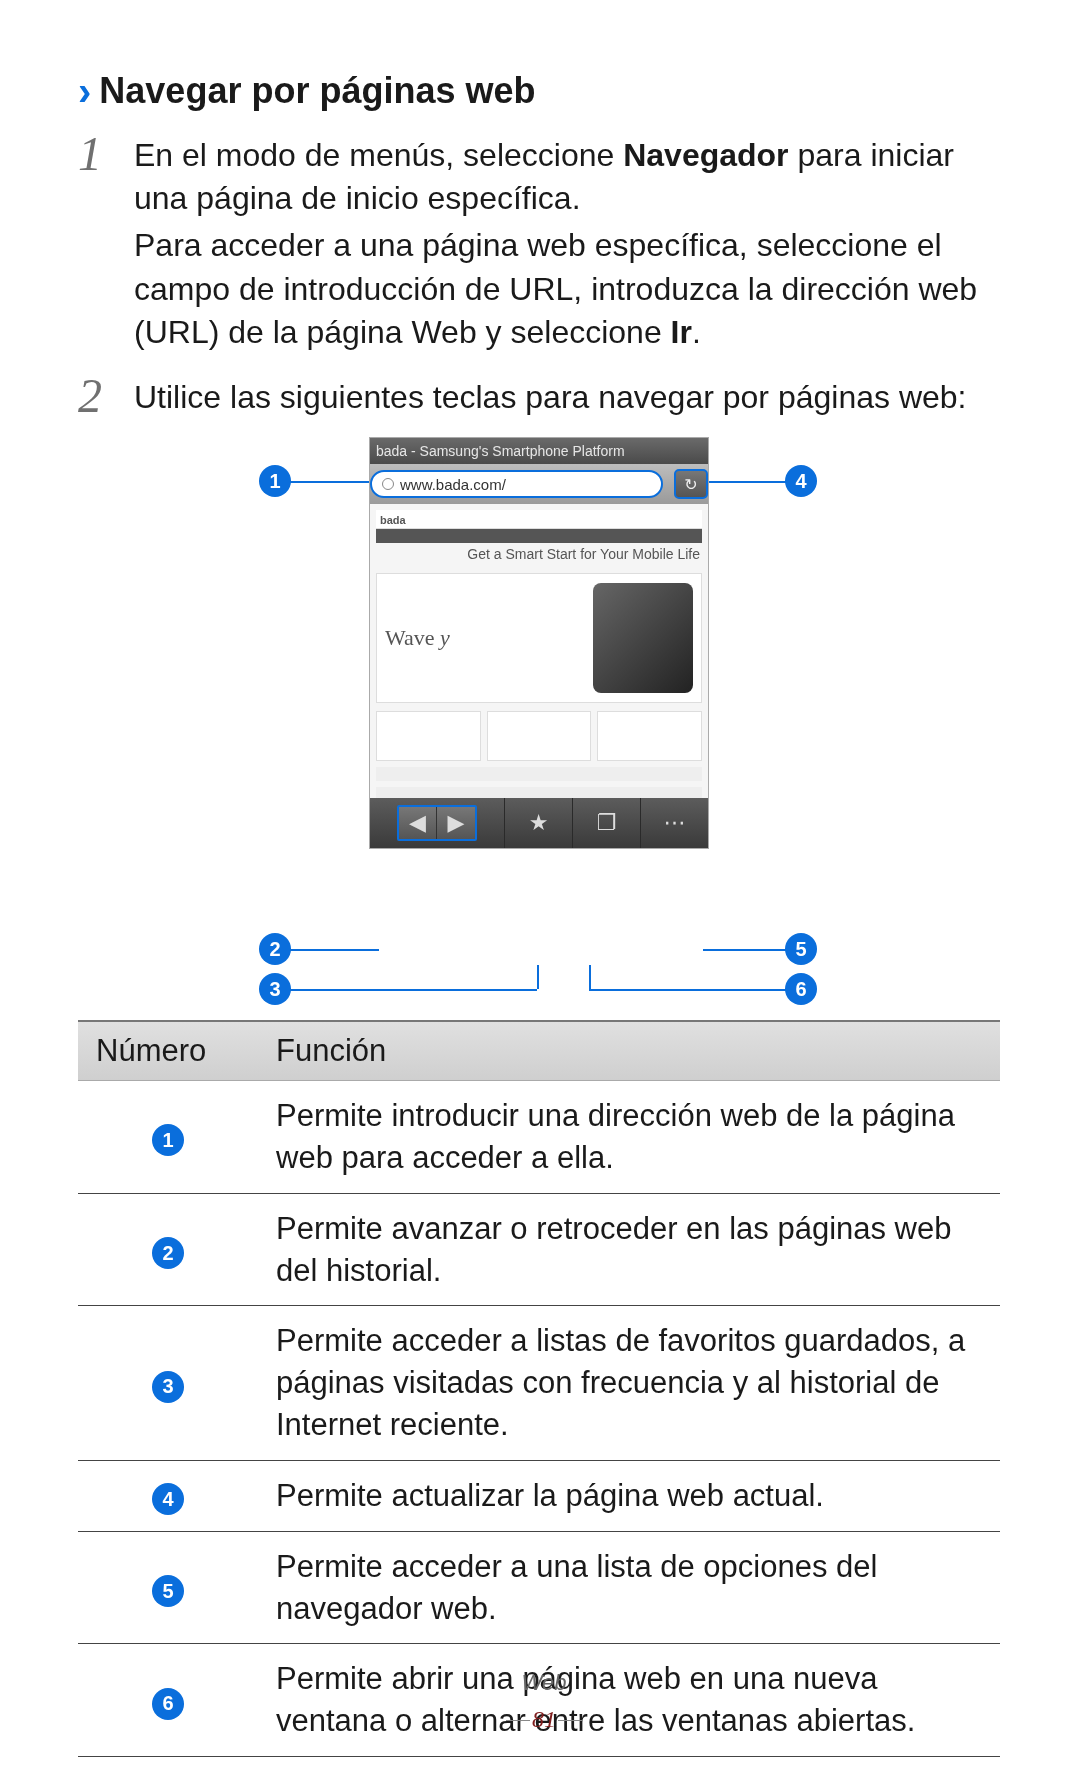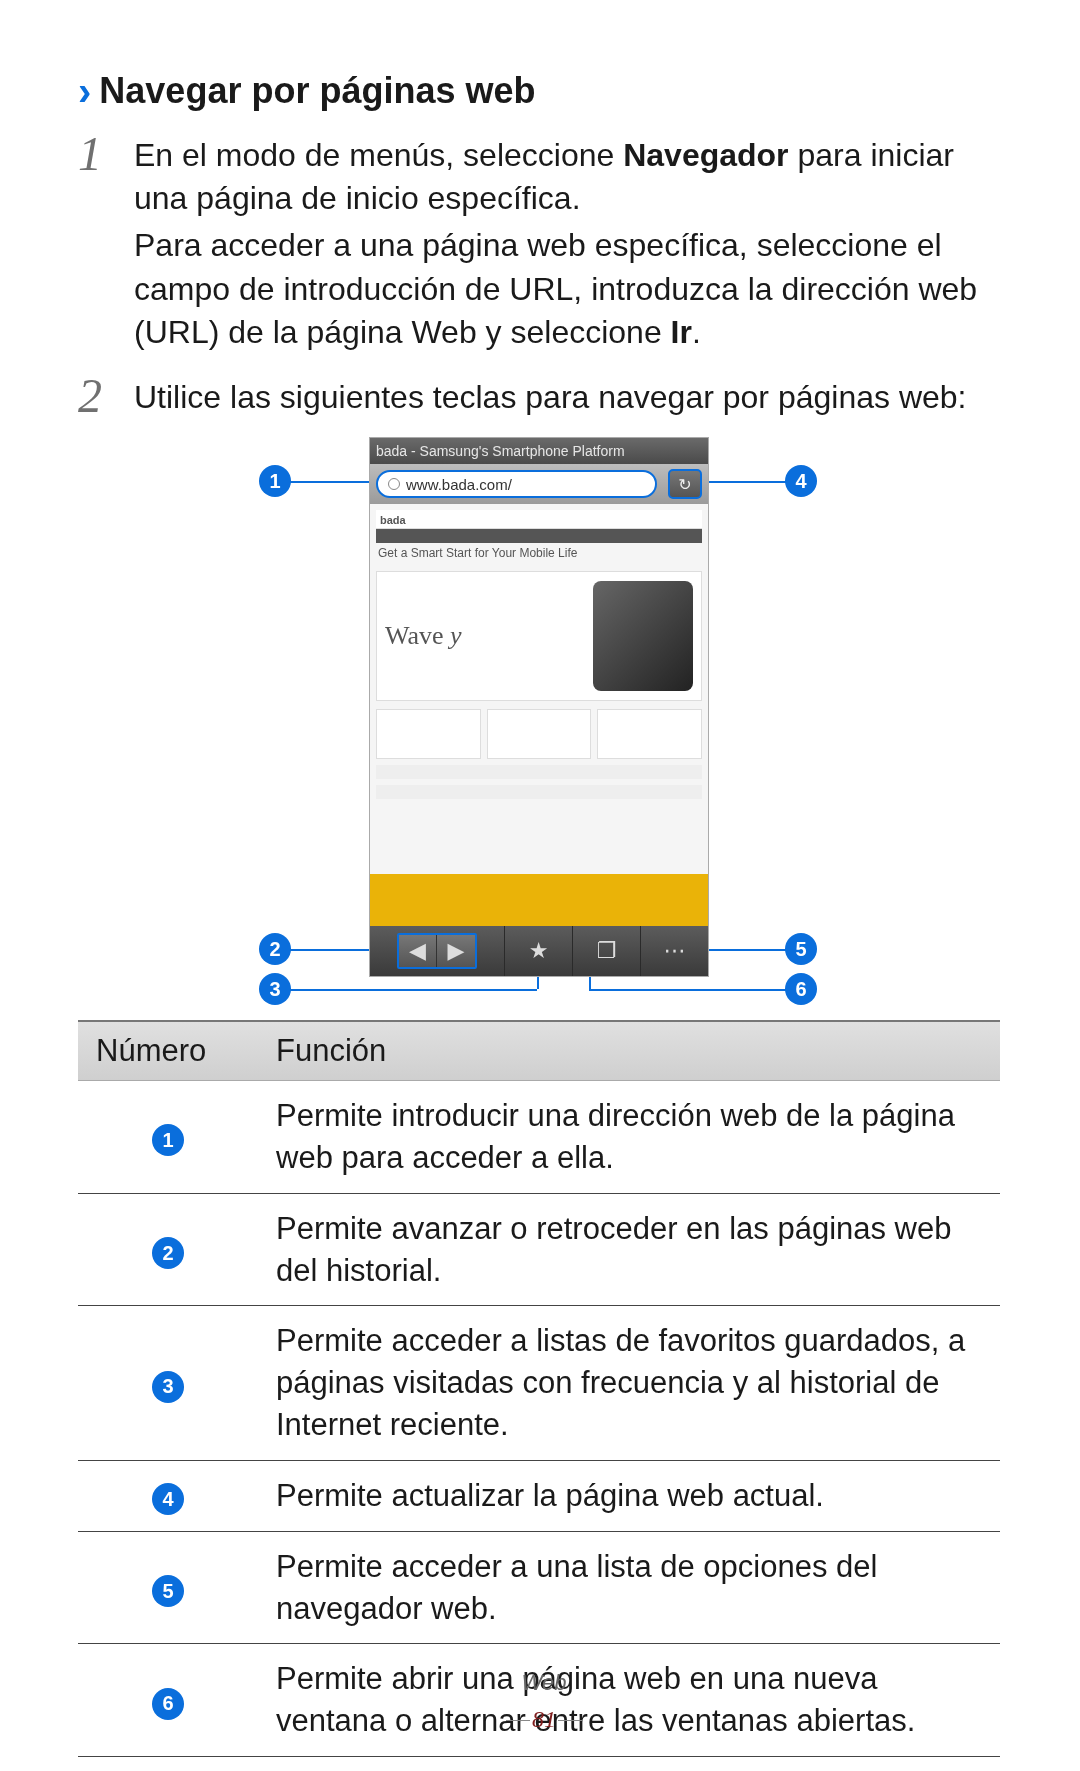--- a/index.html
+++ b/index.html
@@ -67,41 +67,40 @@
   .phone-area {
     position: relative;
     width: 560px;
     height: 555px;
   }
   .phone-screen {
     position: absolute;
     left: 110px;
     top: 0;
     width: 340px;
-    height: 540px;
+    height: 412px;
     border: 1px solid #aaa;
     background: #eab308;
     overflow: hidden;
   }
   .titlebar {
     height: 26px;
     background: linear-gradient(#6a6a6a,#4a4a4a);
     color: #e6e6e6;
     font-size: 14px;
     line-height: 26px;
     padding: 0 6px;
     white-space: nowrap;
     overflow: hidden;
   }
   .urlbar {
     display: flex;
     align-items: center;
     height: 40px;
     background: linear-gradient(#bdbdbd,#9a9a9a);
-    padding: 6px;
     gap: 11px;
   }
   .urlfield {
     flex: 1;
     height: 28px;
     background: #fff;
     border-radius: 14px;
     display: flex;
     align-items: center;
     padding: 0 10px;
@@ -136,21 +135,21 @@
     height: 130px;
     background: #fff;
     border: 1px solid #ddd;
     margin: 8px 0;
     display: flex;
     align-items: center;
     padding: 8px;
     gap: 8px;
   }
   .hero-text { flex: 1; }
-  .wave-logo { font-family: cursive; font-size: 26px; color: #555; }
+  .wave-logo { font-family: cursive; font-size: 22px; color: #555; }
   .wave-logo .y { font-style: italic; }
   .phone-img {
     width: 100px; height: 110px;
     background: linear-gradient(135deg,#666,#222);
     border-radius: 8px;
   }
   .cards { display:flex; gap:6px; }
   .card { flex:1; height:50px; background:#fff; border:1px solid #ddd; padding:4px; font-size:8px; }
   .thin-strip { height:14px; background:#eee; margin-top:6px; }
   .wc-head { font-size:11px; font-weight:700; background:#fff; padding:4px 4px 2px; border-bottom:1px solid #ddd; }
@@ -321,21 +320,21 @@
             <span class="globe"></span>
             <span>www.bada.com/</span>
           </div>
           <div class="refresh-btn">
             <span>↻</span>
           </div>
         </div>
         <div class="web-content">
           <div class="wc-head">bada</div>
           <div class="wc-tabs">&nbsp;</div>
-          <div style="font-size:12px; padding:3px 2px;">Get a Smart Start for Your Mobile Life</div>
+          <div style="font-size:14px; padding:3px 2px;text-align:right;">Get a Smart Start for Your Mobile Life</div>
           <div class="hero">
             <div class="hero-text">
               <span class="wave-logo"><span>Wave </span><span class="y">y</span></span>
             </div>
             <div class="phone-img"></div>
           </div>
           <div class="cards">
             <div class="card"></div>
             <div class="card"></div>
             <div class="card"></div>

